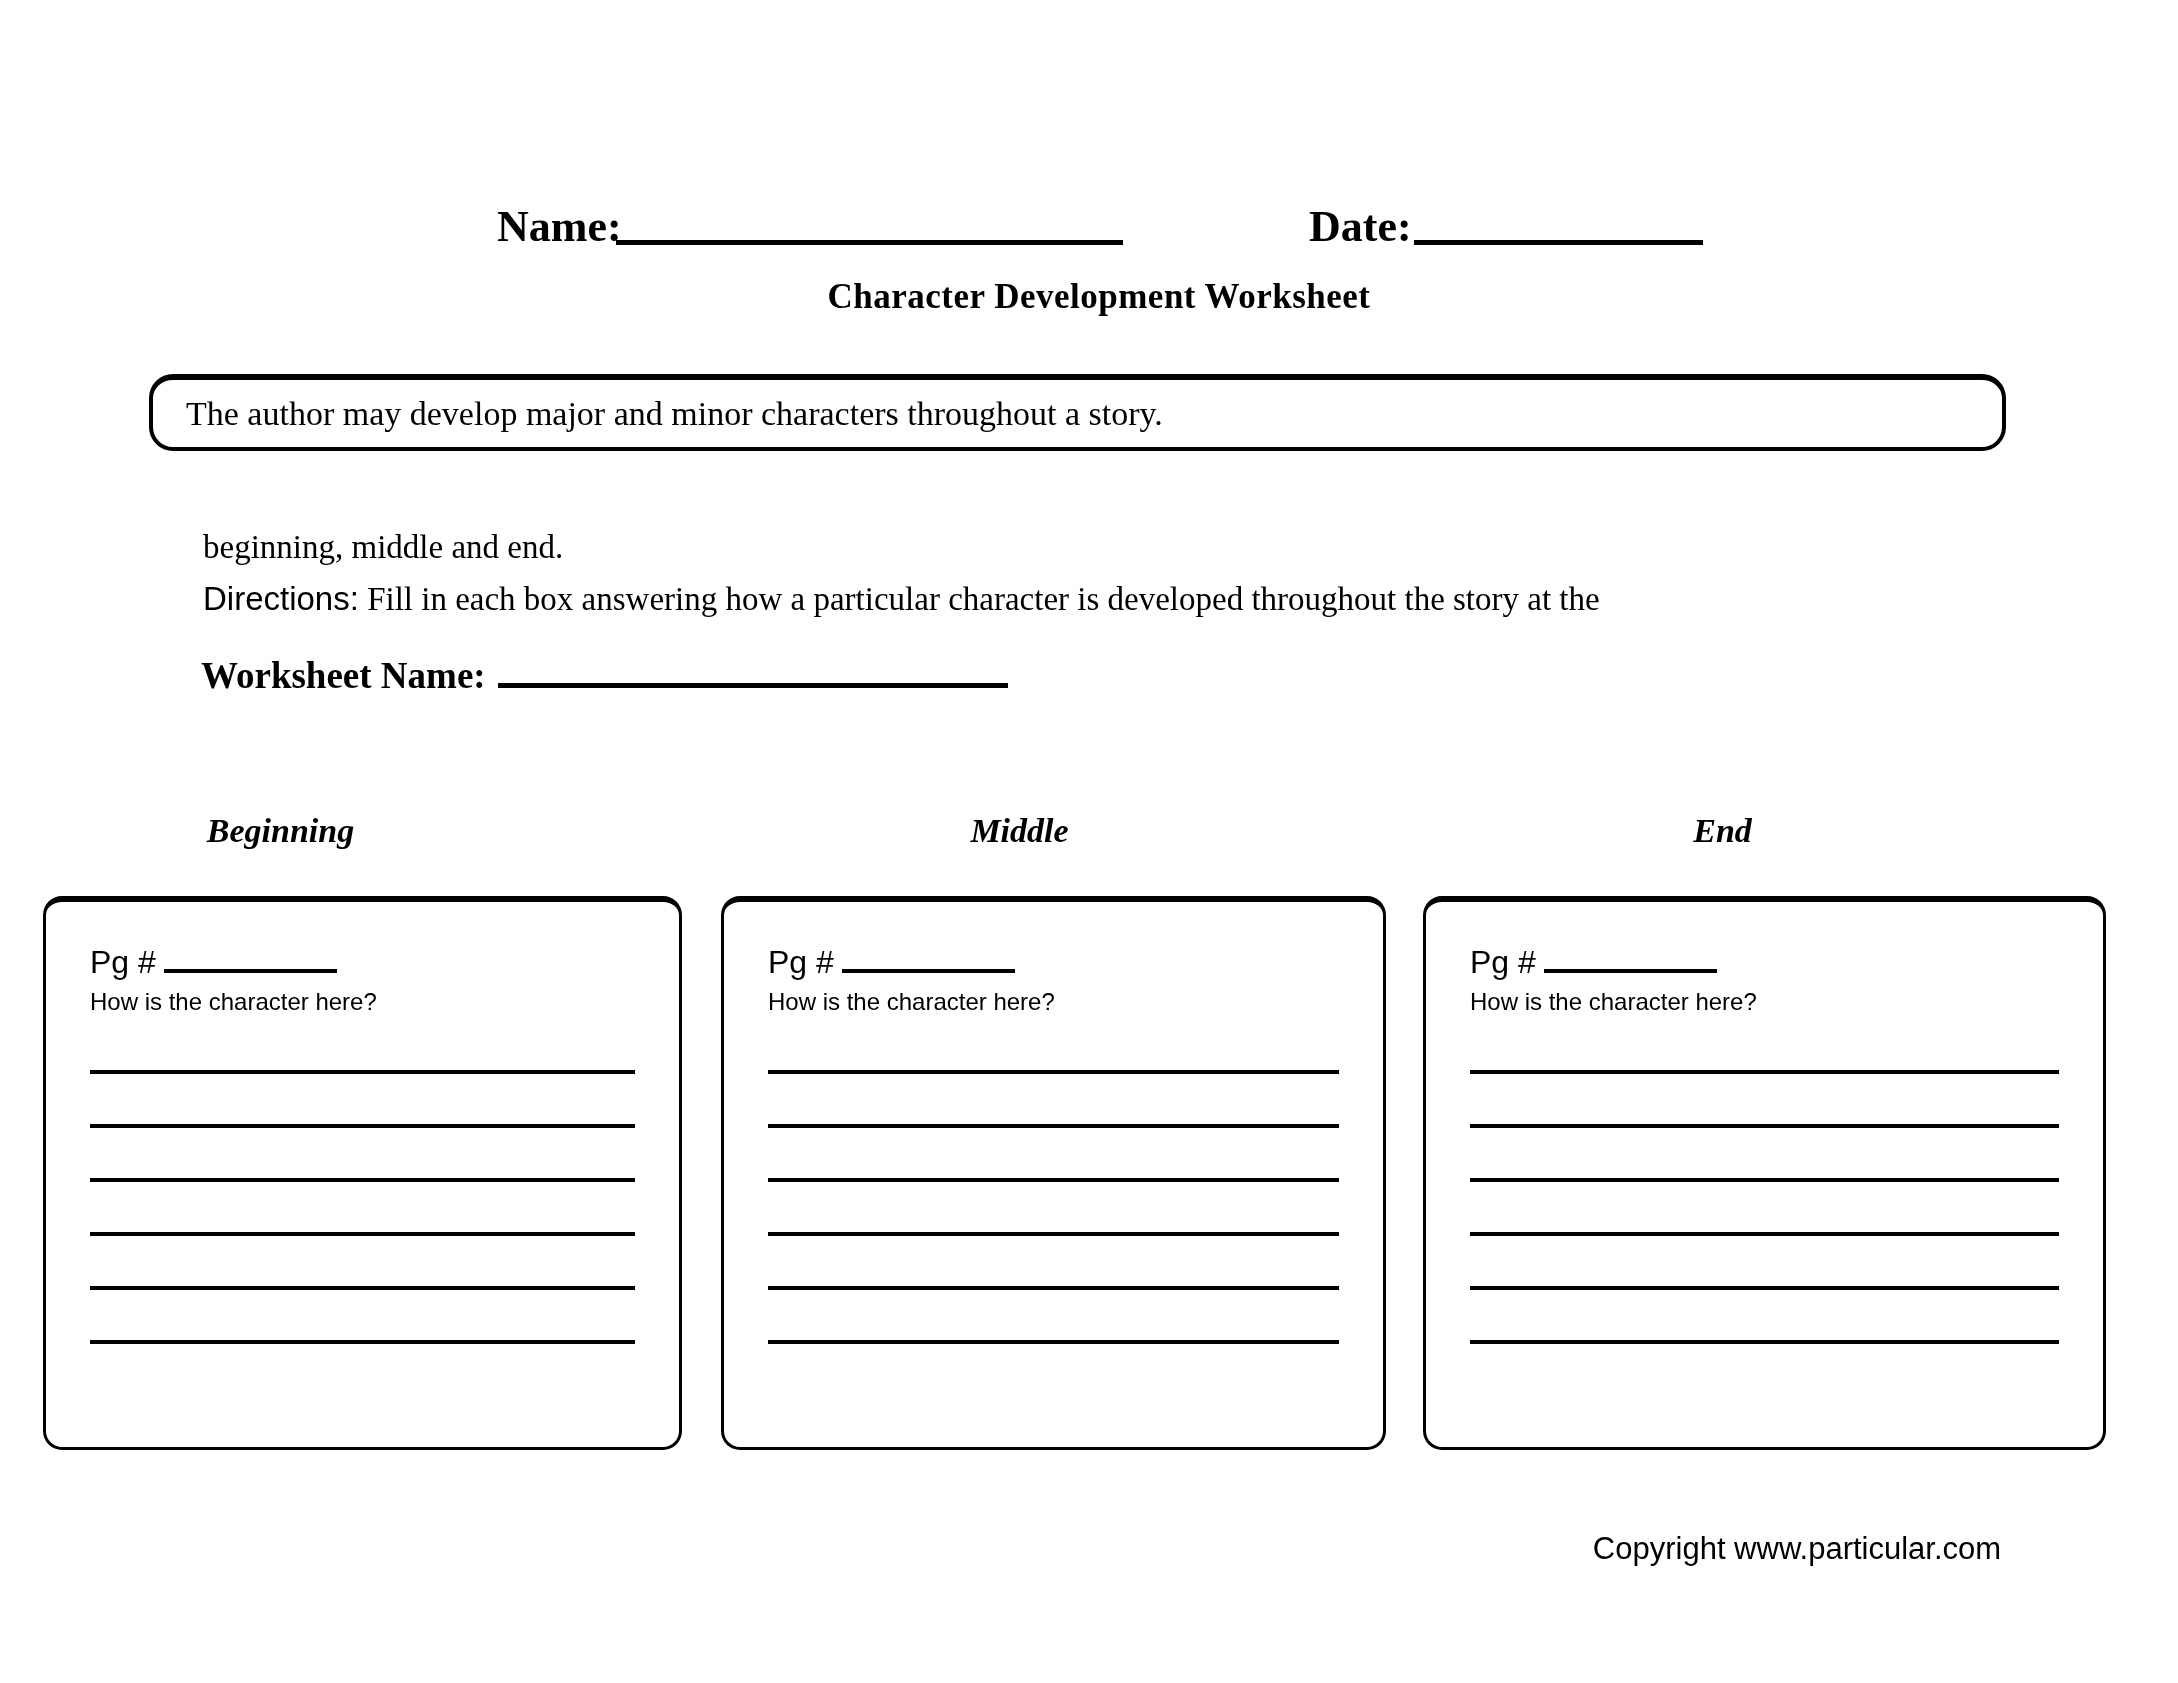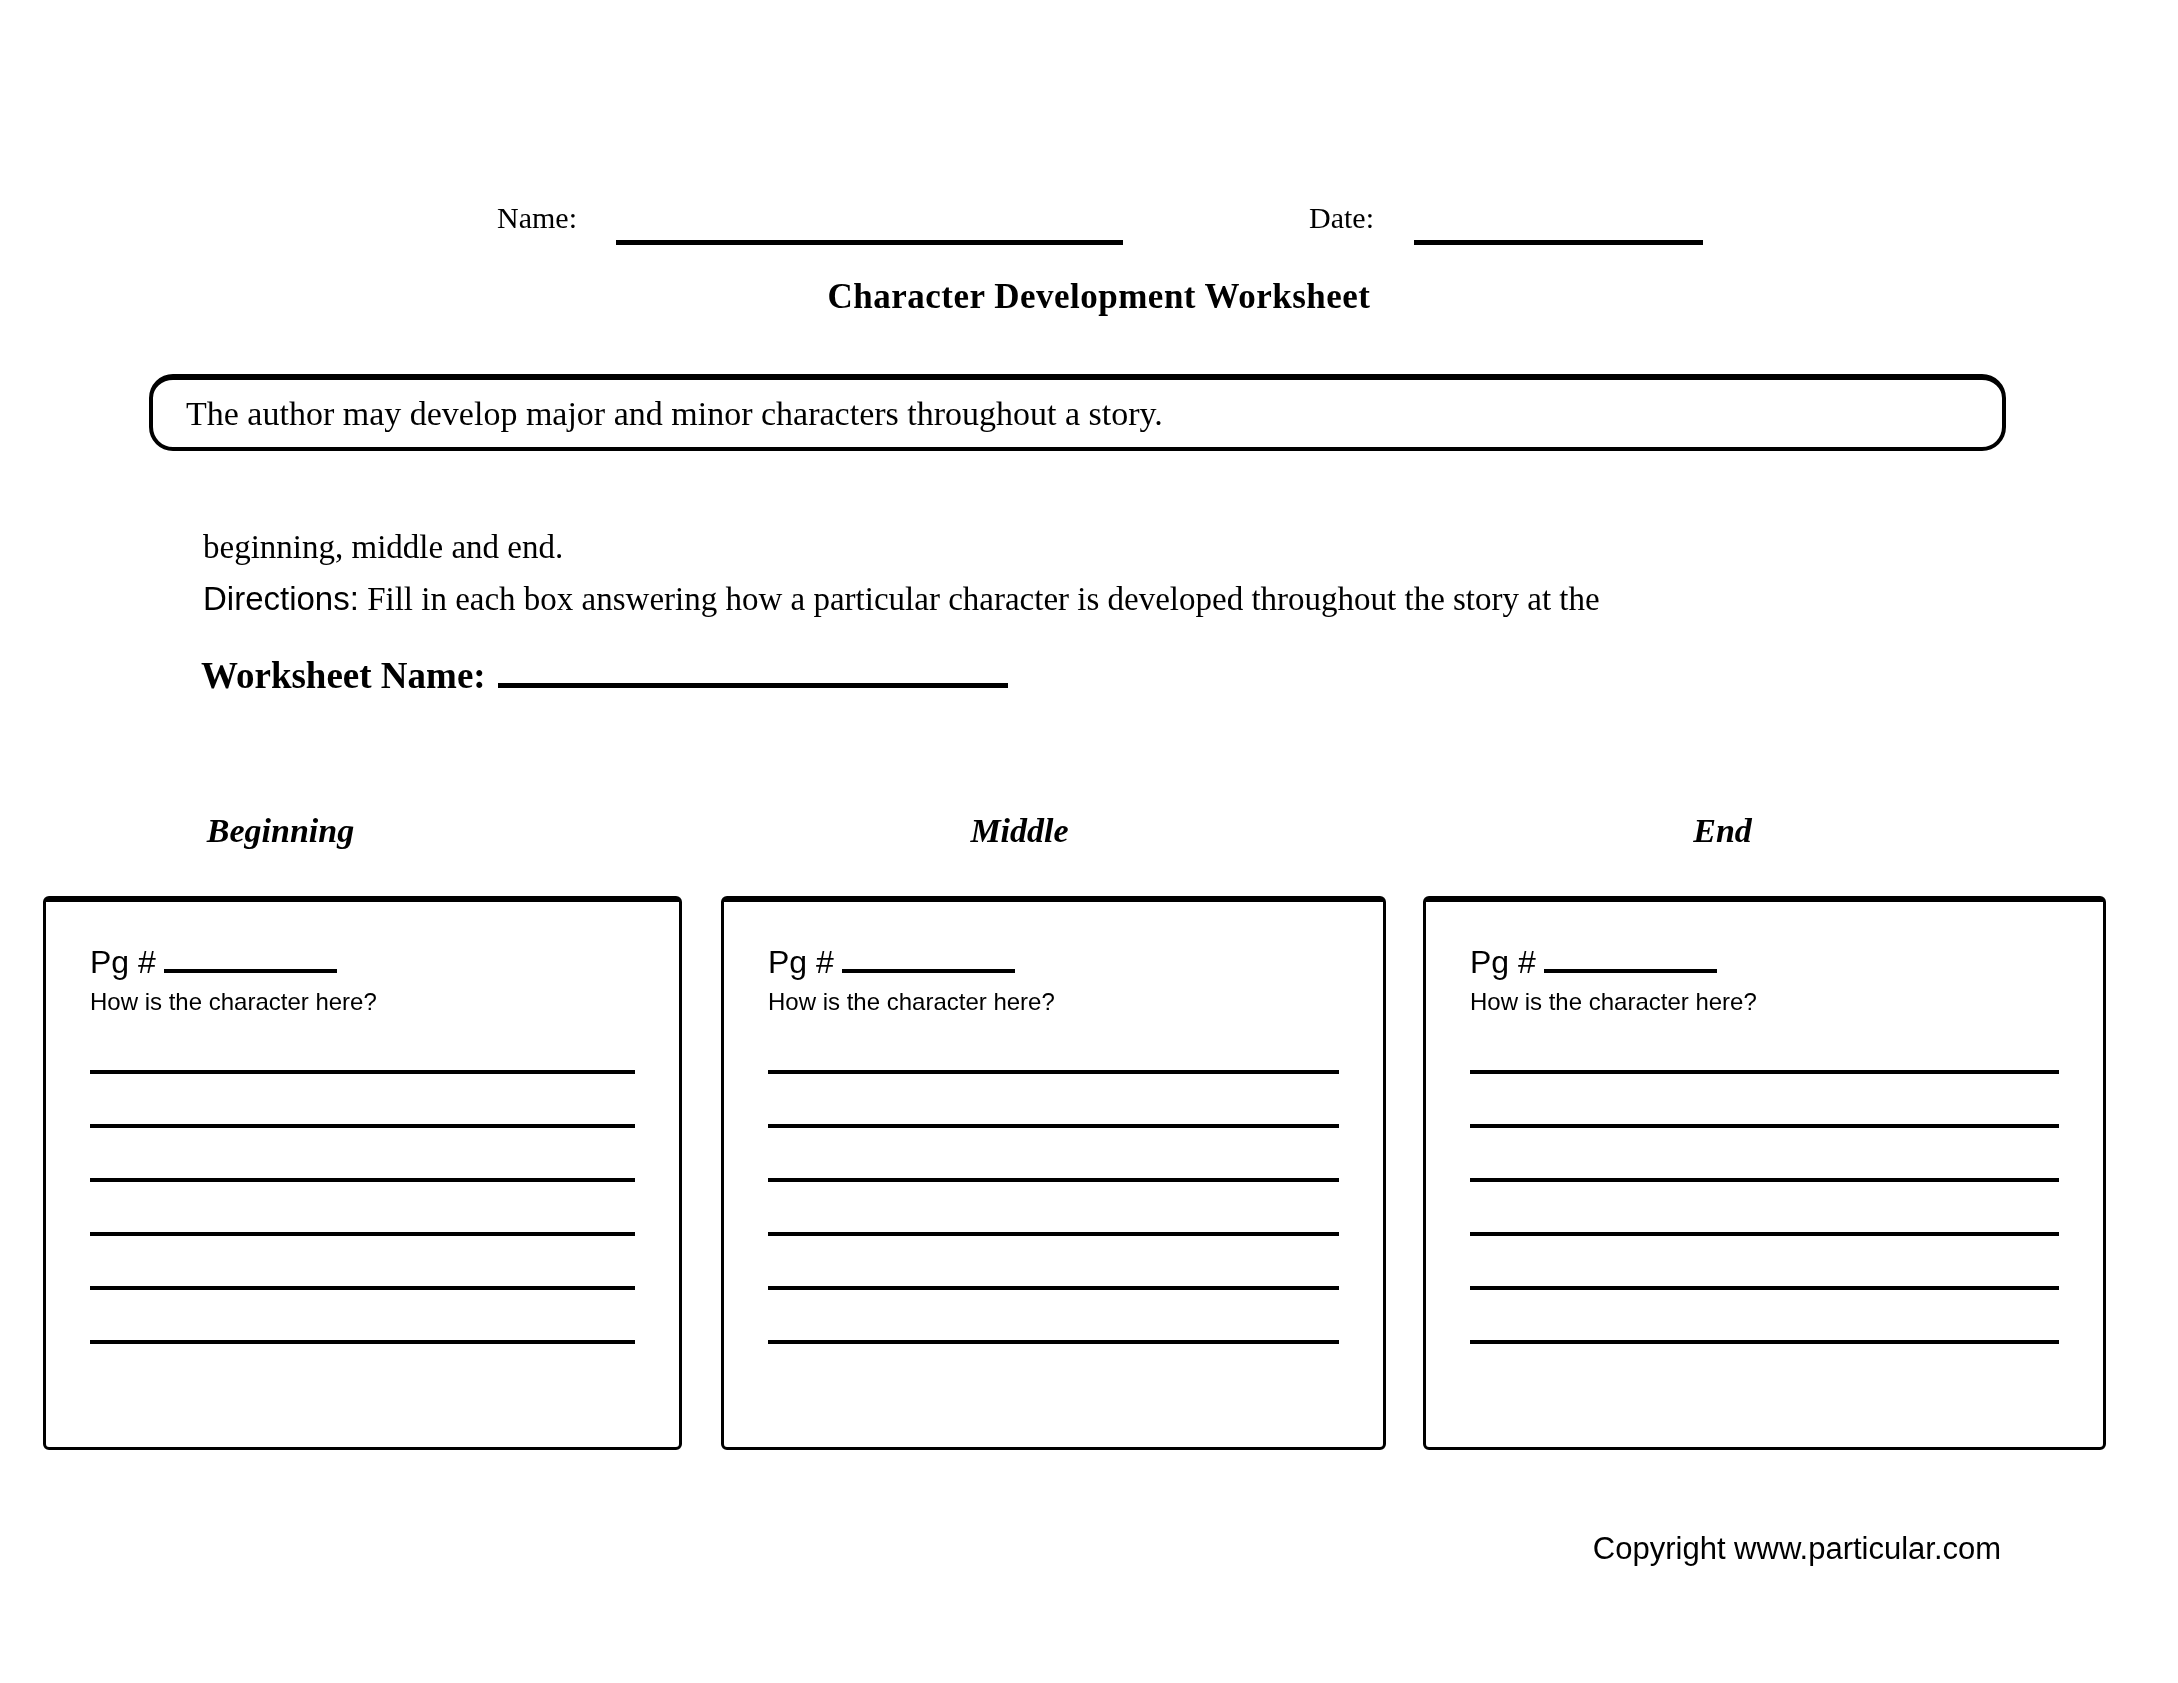--- a/index.html
+++ b/index.html
@@ -7,21 +7,21 @@
     width:2178px; height:1683px;
     background:#ffffff;
     position:relative;
     font-family:"Liberation Serif", serif;
     color:#000000;
     overflow:hidden;
   }
   .abs { position:absolute; }
 
   
-  .field-label { font-weight:normal; font-size:30px; white-space:nowrap; }
+  .field-label { font-weight:bold; font-size:44px; white-space:nowrap; }
   #name-label { left:497px; top:201px; }
   #name-blank { left:616px; top:206px; width:507px; height:34px; border-bottom:5px solid #000; }
   #date-label { left:1309px; top:201px; }
   #date-blank { left:1414px; top:206px; width:289px; height:34px; border-bottom:5px solid #000; }
 
   
   #worksheet-title {
     left:0; top:277px; width:2198px;
     text-align:center;
     font-size:35px; font-weight:bold;
@@ -54,21 +54,21 @@
     font-size:34px; font-style:italic;font-weight:bold;
   }
   #heading-beginning { left:132px; }
   #heading-middle    { left:871px; }
   #heading-end       { left:1574px; }
 
   
   .char-box {
     top:896px; height:554px;
     border:3px solid #000; border-top-width:6px;
-    border-radius:6px;
+    border-radius:19px;
     box-sizing:border-box;
     padding:0 44px;
     background:#fff;
   }
   #box-beginning { left:43px;   width:639px; }
   #box-middle    { left:721px;  width:665px; }
   #box-end       { left:1423px; width:683px; }
 
   .pg-row {
     margin-top:40px;

